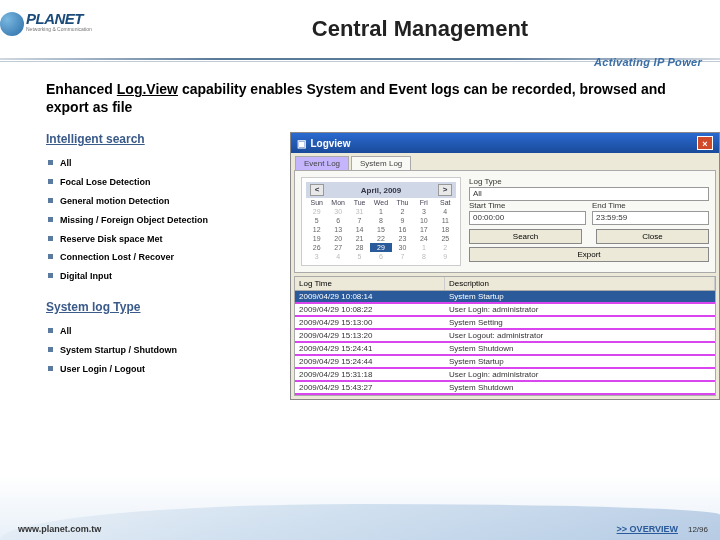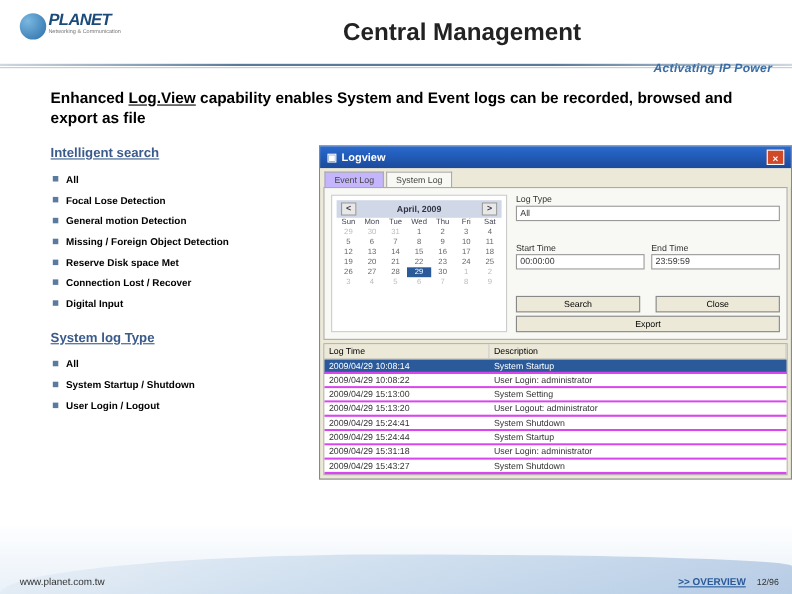--- a/index.html
+++ b/index.html
@@ -1,18 +1,18 @@
 <!DOCTYPE html>
 <html><head>
 <meta charset="utf-8">
 <style>
 *{box-sizing:border-box;margin:0;padding:0}
 body{width:720px;height:540px;font-family:Verdana,Arial,sans-serif;background:#fff;position:relative;overflow:hidden}
 .slide{width:100%;height:100%;position:relative;background:linear-gradient(to bottom,#fff 0,#fff 88%,#e8f0f8 100%)}
-.header{display:flex;align-items:center;padding:12px 18px 8px}
+.header{display:flex;align-items:center;padding:12px 0 8px}
 .logo{width:120px;height:34px;position:relative}
 .logo-globe{position:absolute;left:0;top:0;width:24px;height:24px;border-radius:50%;background:radial-gradient(circle at 30% 30%,#7ab8e0,#2a6da8)}
 .logo-text{position:absolute;left:26px;top:-2px;font-size:15px;font-weight:900;font-style:italic;color:#1a4b7a;letter-spacing:-0.5px}
 .logo-sub{position:absolute;left:26px;top:14px;font-size:5px;color:#777}
 .title{flex:1;text-align:center;font-size:22px;font-weight:900;color:#222;font-family:Verdana,sans-serif}
 .tagline{position:absolute;right:18px;top:56px;font-size:11px;font-weight:700;font-style:italic;color:#3b6ea5;letter-spacing:0.3px}
 .hr{height:2px;background:linear-gradient(to right,#d0d8e0,#5a7a9a 30%,#5a7a9a 70%,#d0d8e0);margin:4px 0 0}
 .hr2{height:1px;background:#c0cad4;margin-top:1px}
 .content{padding:18px 18px 0 46px;position:relative}
 .intro{font-size:14px;font-weight:700;color:#000;line-height:1.3;margin-bottom:16px}
@@ -34,39 +34,39 @@
 .ss-body{background:#f8f8f4;border:1px solid #aaa;margin:0 3px 3px;padding:6px;display:flex;gap:8px}
 .cal{width:160px;background:#fff;border:1px solid #ccc;padding:4px}
 .cal-h{background:#d0d8e8;display:flex;align-items:center;justify-content:space-between;padding:2px 4px;font-size:8px;font-weight:700;color:#334}
 .cal-nav{width:14px;height:12px;background:#e8e8e8;border:1px solid #999;font-size:8px;text-align:center;line-height:10px}
 .cal-grid{display:grid;grid-template-columns:repeat(7,1fr);font-size:7px;text-align:center;color:#666}
 .cal-grid span{padding:1px}
 .cal-grid .dh{color:#445;font-weight:400}
 .cal-grid .cur{background:#2a5a9a;color:#fff}
 .cal-grid .dim{color:#bbb}
 .filters{flex:1;font-size:8px}
-.fld{margin-bottom:20px}
+.fld{margin-bottom:0}
 .fld label{display:block;color:#333;margin-bottom:1px}
 .fld .inp{background:#fff;border:1px solid #999;padding:1px 3px;height:14px;font-size:8px;color:#333}
 .fld-row{display:flex;gap:6px}
 .fld-row>div{flex:1}
 .btns{display:flex;gap:14px;justify-content:flex-start;margin-top:4px}
 .btns div{flex:1;background:#ece9d8;border:1px solid #888;padding:2px;text-align:center;font-size:8px}
 .btns2{margin-top:3px}
 .log-tbl{margin:0 3px 3px;border:1px solid #aaa}
 .log-hdr{display:flex;background:#ece9d8;border-bottom:1px solid #aaa}
 .log-hdr div{padding:2px 4px;font-size:8px;border-right:1px solid #ccc}
 .lh1{width:150px}
 .lh2{flex:1}
 .log-row{display:flex;background:#fff;border-bottom:2px solid #d946ef}
 .log-row div{padding:1px 4px;font-size:8px;color:#333}
 .log-row.sel{background:#2a5a9a;color:#fff}
 .log-row.sel div{color:#fff}
 .footer{position:absolute;bottom:6px;left:18px;right:12px;display:flex;align-items:center;font-size:9px}
-.footer .url{color:#333;font-weight:400}
+.footer .url{color:#333;font-weight:700}
 .footer .ov{margin-left:auto;color:#2a5a9a;font-weight:700;text-decoration:underline;font-size:9px}
 .footer .pg{margin-left:10px;font-size:8px;color:#333}
 .swoosh{position:absolute;bottom:0;left:0;width:100%;height:36px;background:linear-gradient(to right,#d8e4f0 0,#a8c4e0 30%,#7aa4d0 70%,#5a88c0 100%);opacity:0.35;border-top-left-radius:50% 100%;border-top-right-radius:50% 30%}
 </style>
 </head>
 <body>
 <div class="slide">
  <div class="header">
   <div class="logo">
    <div class="logo-globe"></div>

